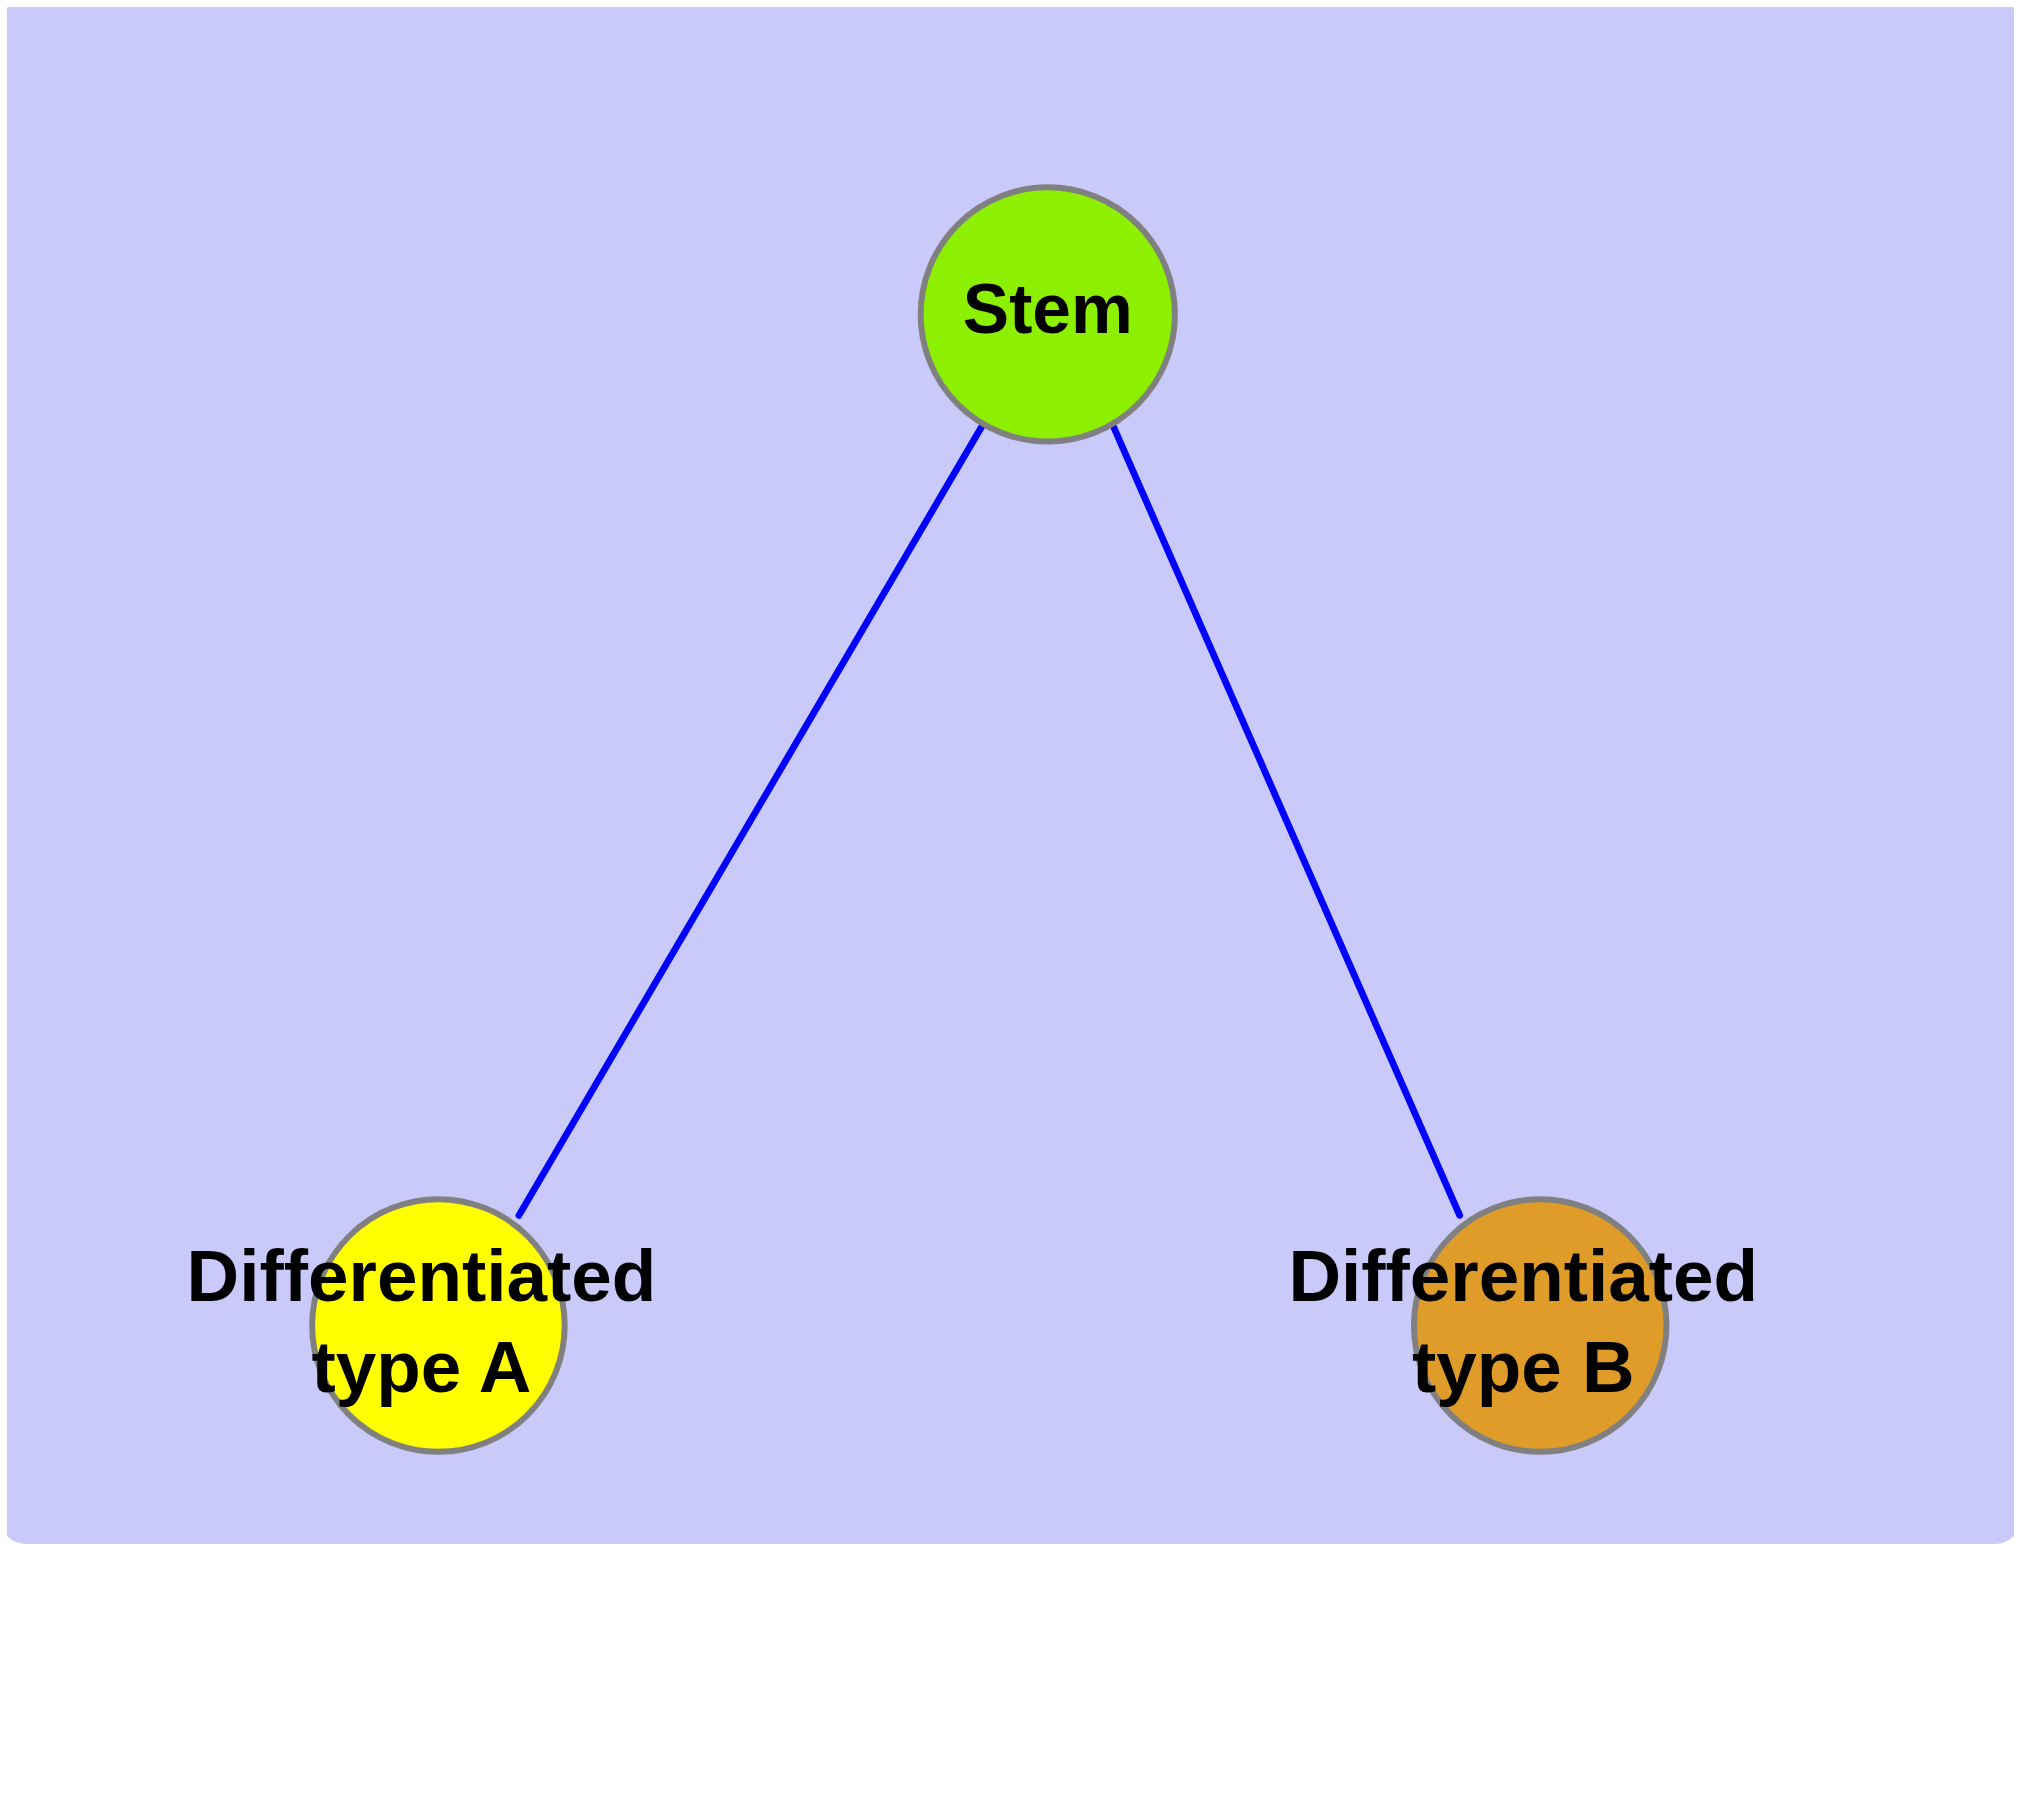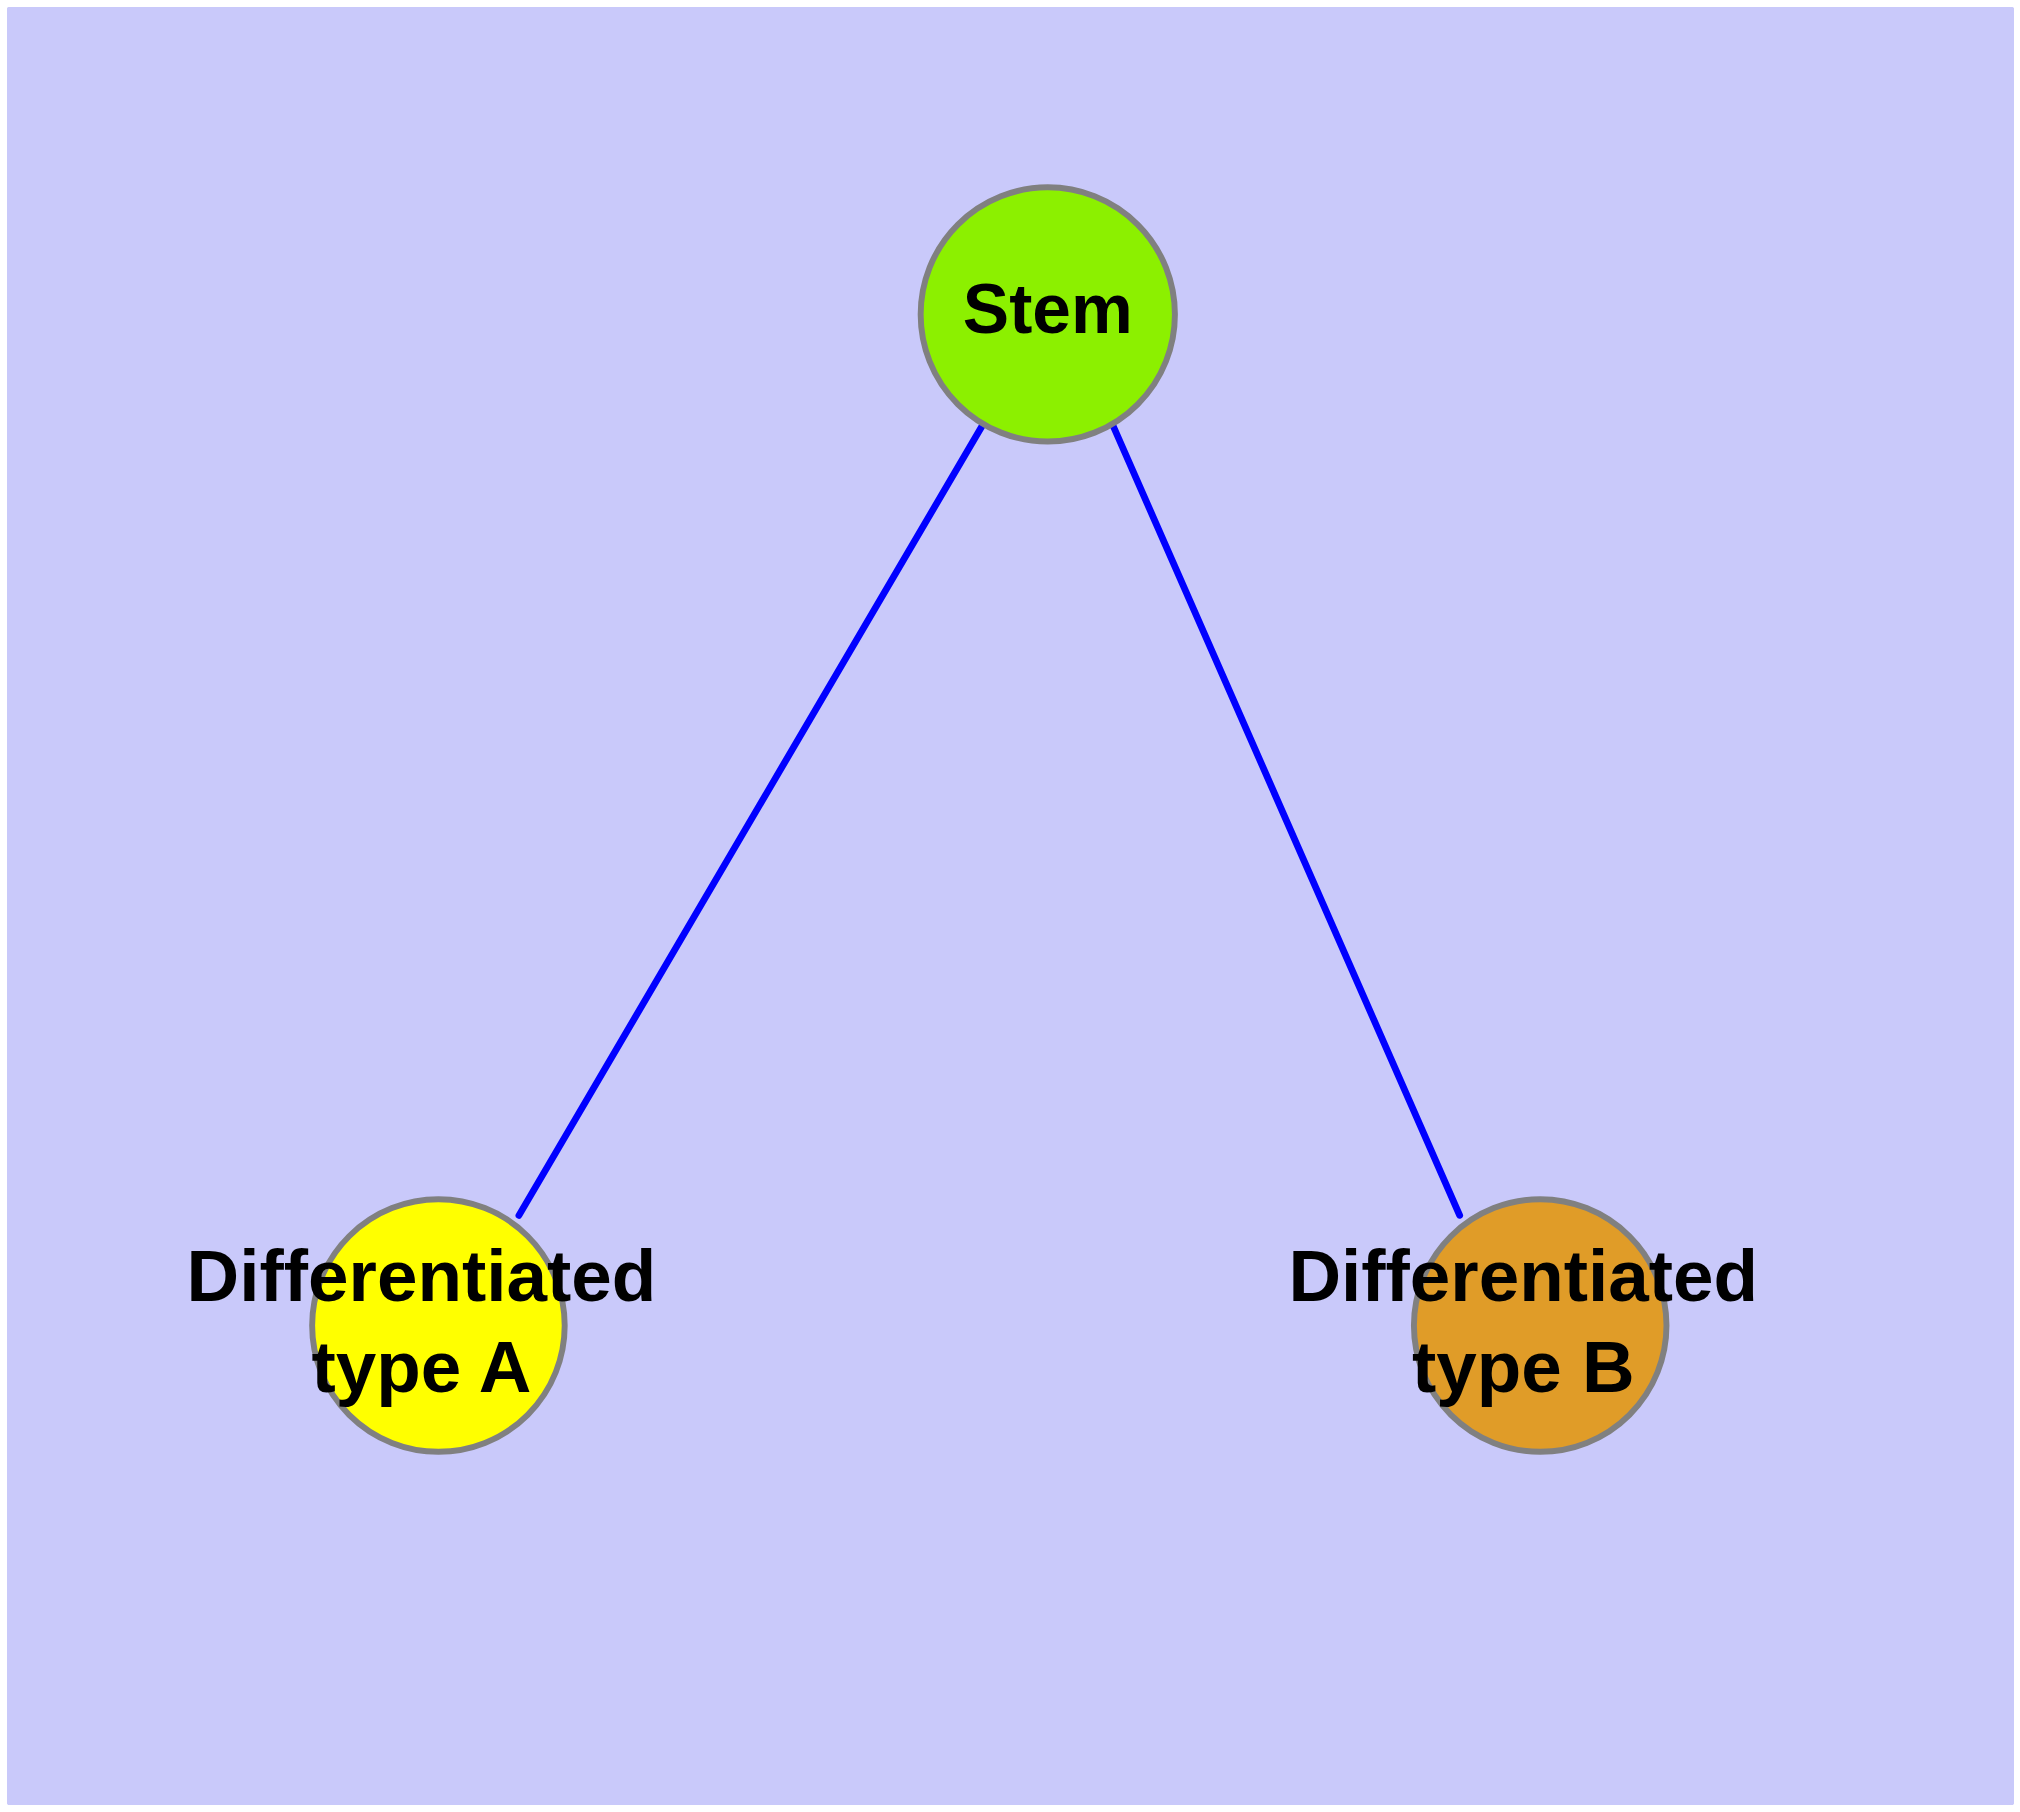--- a/index.html
+++ b/index.html
@@ -37,21 +37,21 @@
     fill: #000000;
     stroke: none;
     text-anchor: middle;
     dominant-baseline: middle;
     font-family: "Liberation Sans", "DejaVu Sans", sans-serif;
   }
 </style>
 </head>
 <body>
 
-<div id="stage" style="width: 2021px; height: 1812px; background: rgb(255, 255, 255); border-radius: 26px;">
+<div id="stage" style="width: 2021px; height: 1544px; background: rgb(255, 255, 255); border-radius: 26px;">
 
   <div id="canvas-bg" style="left: 6.8px; top: 6.8px; width: 2007px; height: 1798px; background: rgb(201, 201, 250);"></div>
 
   <svg id="graph-svg" viewBox="0 0 2384 2138" xmlns="http://www.w3.org/2000/svg">
 
     <g>
       <line class="edge" x1="1160" y1="500" x2="612" y2="1434" stroke="#0000ff" stroke-width="8" stroke-linecap="round"></line>
       <line class="edge" x1="1312" y1="500" x2="1722" y2="1434" stroke="#0000ff" stroke-width="8" stroke-linecap="round"></line>
     </g>
 

